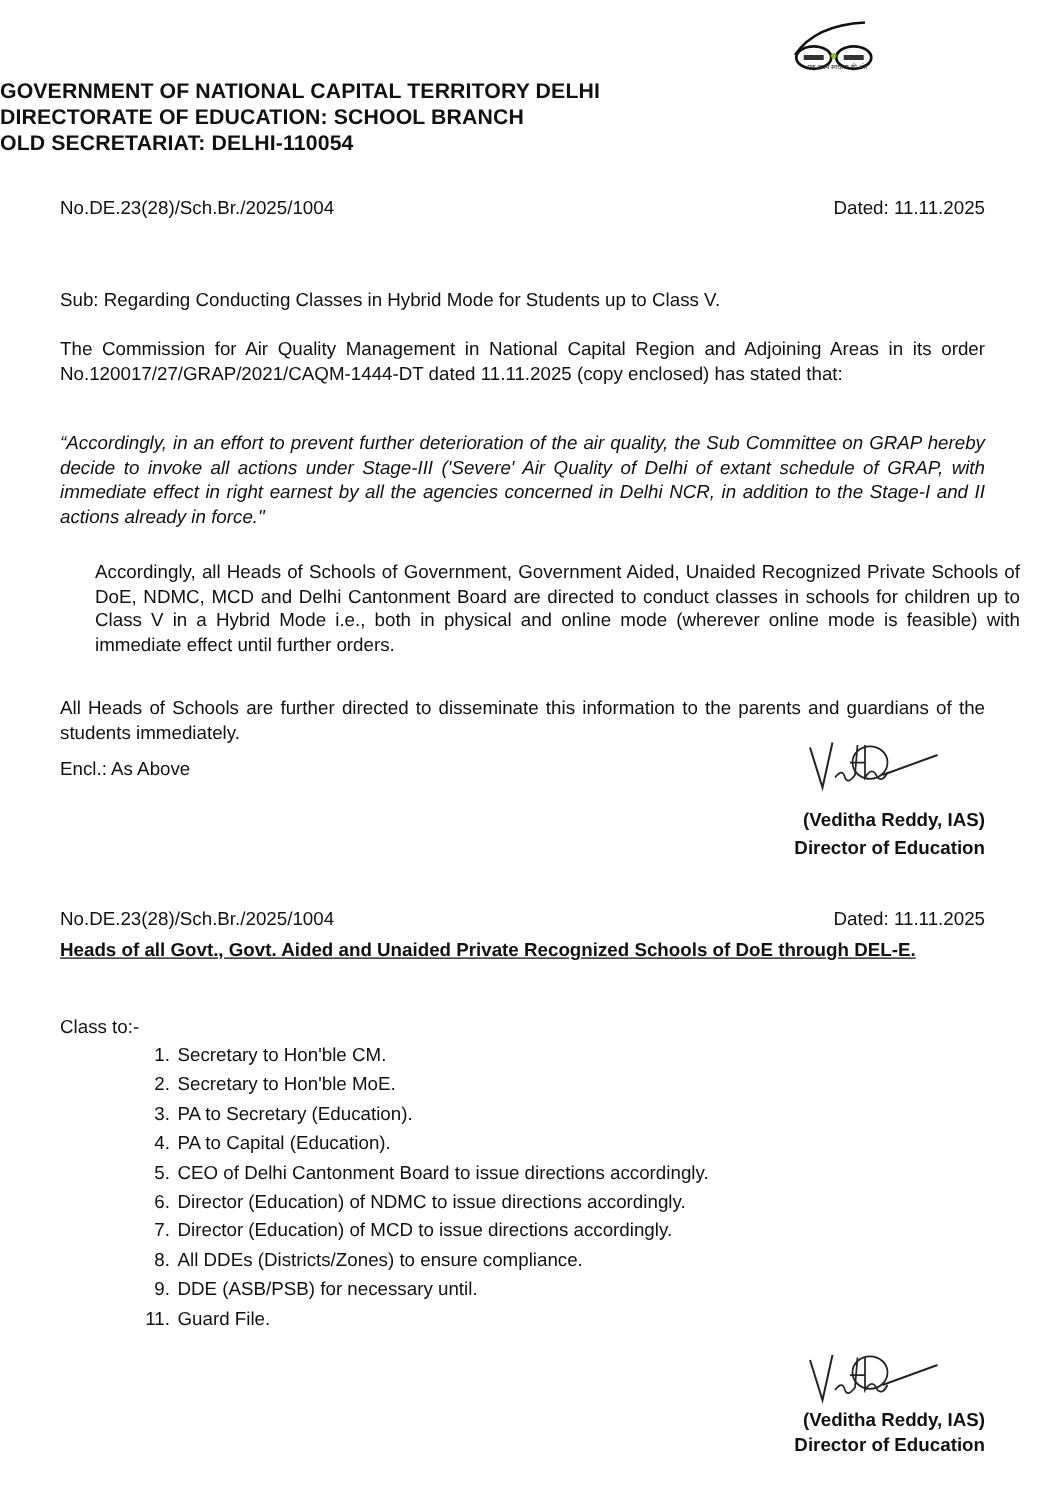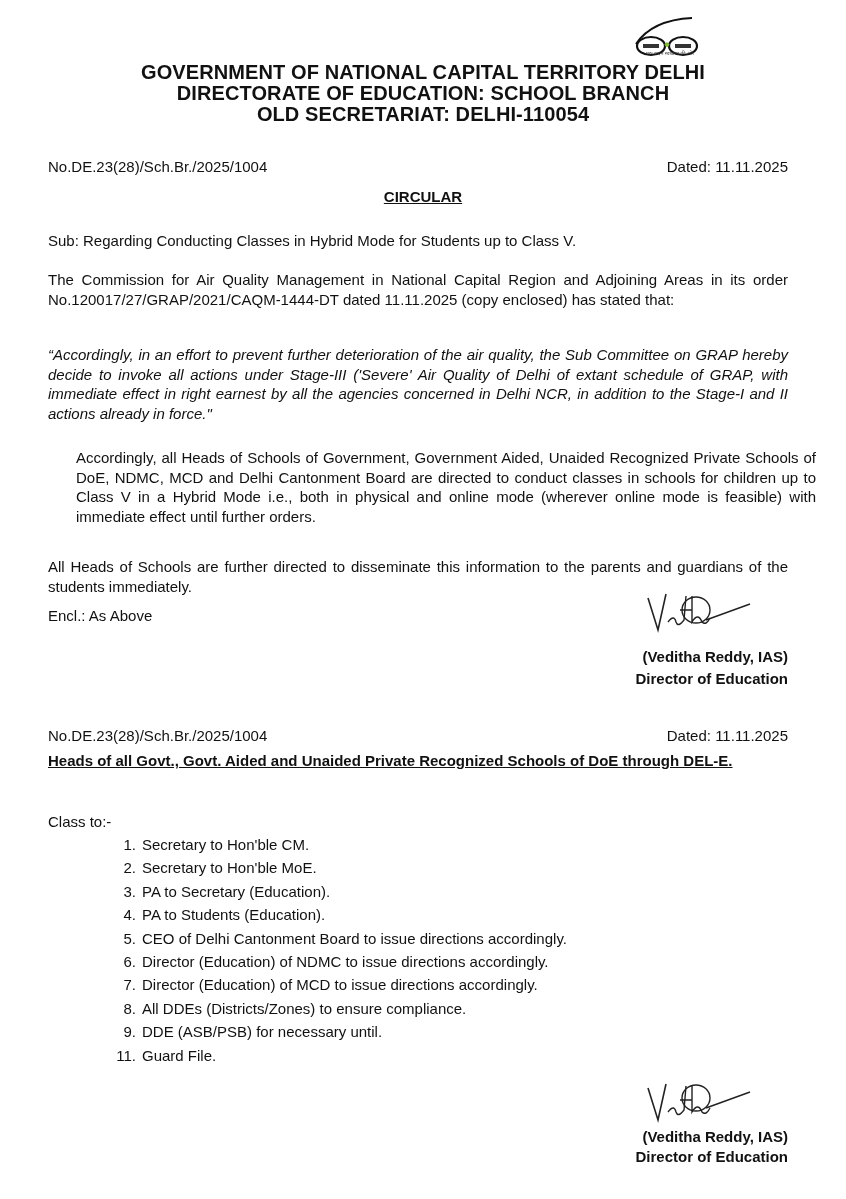--- a/index.html
+++ b/index.html
@@ -4,22 +4,22 @@
   <style>
     html, body { margin: 0; padding: 0; background: #ffffff; }
     body {
       width: 846px; height: 1199px; position: relative; overflow: hidden;
       font-family: "Liberation Sans", sans-serif; color: #111111;
     }
     .page { position: absolute; left: 0; top: 0; width: 846px; height: 1199px; }
     .logo { position: absolute; left: 632px; top: 14px; width: 70px; height: 46px; }
     .logo-tagline { position: absolute; left: 640px; top: 50px; width: 60px; font-size: 5px; text-align: center; color: #333; }
     .letterhead {
-      position: absolute; left: 0; top: 62px; width: 846px; text-align: center;
-      font-weight: bold; font-size: 20px; line-height: 21px; letter-spacing: 0.1px;
+      position: absolute; left: 0; top: 62px; width: 846px; text-align: left;
+      font-weight: bold; font-size: 17px; line-height: 21px; letter-spacing: 0.1px;
     }
     .row { position: absolute; left: 48px; width: 740px; font-size: 15px; }
     .row .left { position: absolute; left: 0; }
     .row .right { position: absolute; right: 0; }
     .circular-title {
       position: absolute; left: 0; width: 846px; top: 188px; text-align: center;
       font-weight: bold; font-size: 15px; text-decoration: underline;
     }
     .subject { position: absolute; left: 48px; top: 232px; font-weight: normal; font-size: 15px; }
     .para {
@@ -60,21 +60,20 @@
     <div>GOVERNMENT OF NATIONAL CAPITAL TERRITORY DELHI</div>
     <div>DIRECTORATE OF EDUCATION: SCHOOL BRANCH</div>
     <div>OLD SECRETARIAT: DELHI-110054</div>
   </div>
 
   <div class="row" style="top:158px;">
     <span class="left">No.DE.23(28)/Sch.Br./2025/1004</span>
     <span class="right">Dated: 11.11.2025</span>
   </div>
 
-  <div class="circular-title">CIRCULAR</div>
 
   <div class="subject">Sub: Regarding Conducting Classes in Hybrid Mode for Students up to Class V.</div>
 
   <div class="para" style="top:270px;">The Commission for Air Quality Management in National Capital Region and Adjoining Areas in its order No.120017/27/GRAP/2021/CAQM-1444-DT dated 11.11.2025 (copy enclosed) has stated that:</div>
   <div class="para italic" style="top:345px;">“Accordingly, in an effort to prevent further deterioration of the air quality, the Sub Committee on GRAP hereby decide to invoke all actions under Stage-III ('Severe' Air Quality of Delhi of extant schedule of GRAP, with immediate effect in right earnest by all the agencies concerned in Delhi NCR, in addition to the Stage-I and II actions already in force."</div>
   <div class="para" style="top:448px;margin-left:28px;">Accordingly, all Heads of Schools of Government, Government Aided, Unaided Recognized Private Schools of DoE, NDMC, MCD and Delhi Cantonment Board are directed to conduct classes in schools for children up to Class V in a Hybrid Mode i.e., both in physical and online mode (wherever online mode is feasible) with immediate effect until further orders.</div>
   <div class="para" style="top:557px;">All Heads of Schools are further directed to disseminate this information to the parents and guardians of the students immediately.</div>
 
   <div class="encl">Encl.: As Above</div>
 
@@ -106,21 +105,21 @@
     <li>
         <span class="num">2.</span>
         <span>Secretary to Hon'ble MoE.</span>
       </li>
     <li>
         <span class="num">3.</span>
         <span>PA to Secretary (Education).</span>
       </li>
     <li>
         <span class="num">4.</span>
-        <span>PA to Students (Education).</span>
+        <span>PA to Capital (Education).</span>
       </li>
     <li>
         <span class="num">5.</span>
         <span>CEO of Delhi Cantonment Board to issue directions accordingly.</span>
       </li>
     <li>
         <span class="num">6.</span>
         <span>Director (Education) of NDMC to issue directions accordingly.</span>
       </li>
     <li>

